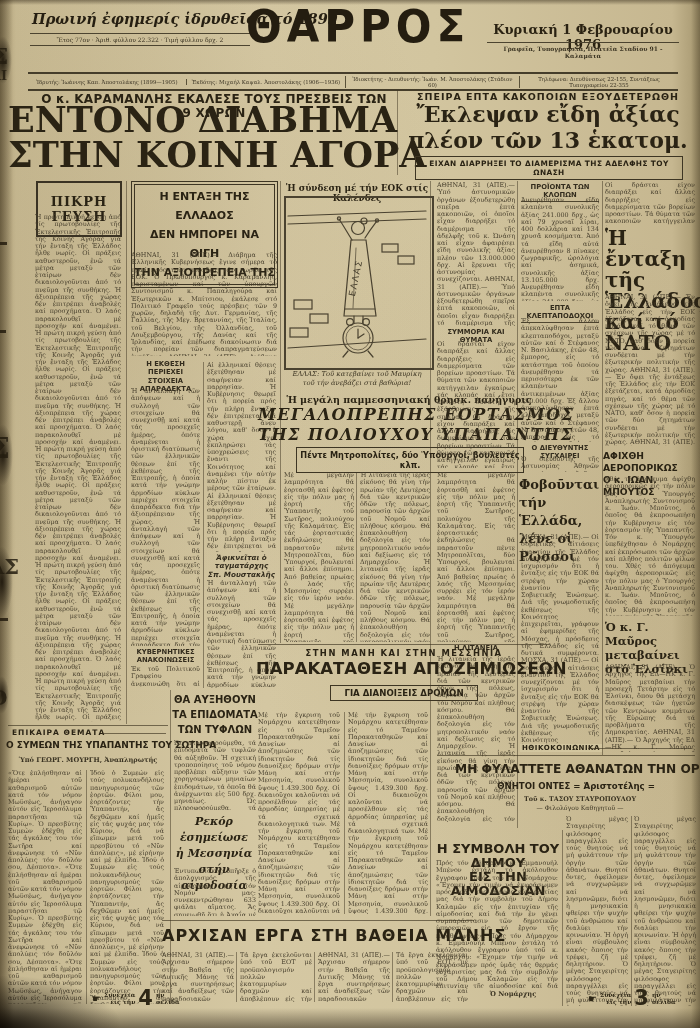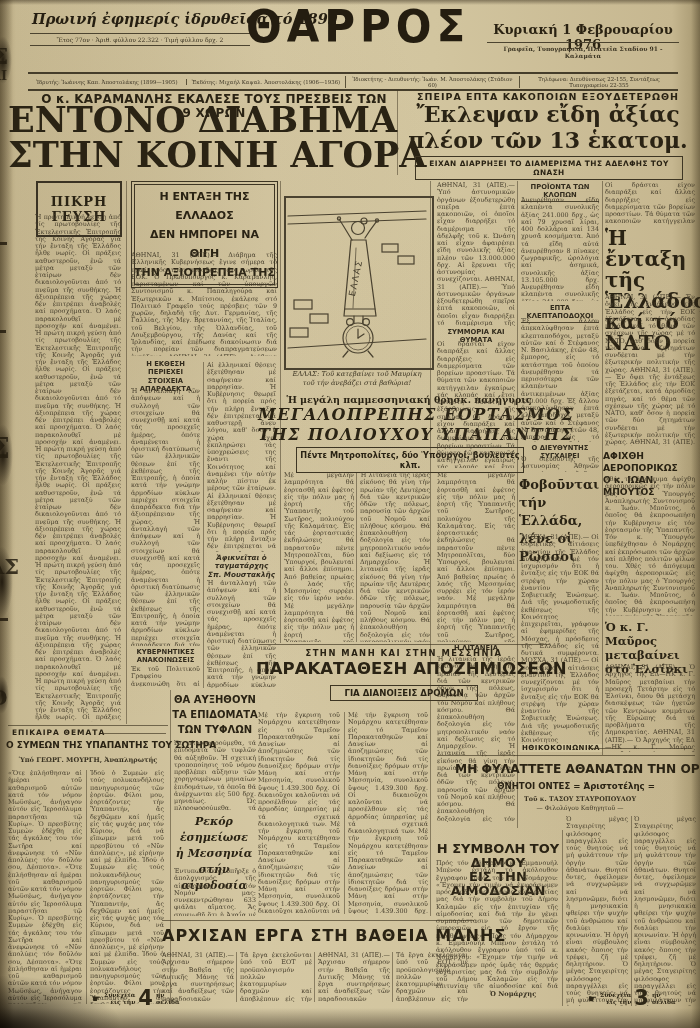--- a/index.html
+++ b/index.html
@@ -77,20 +77,21 @@
 ΤΗΝ ΑΞΙΟΠΡΕΠΕΙΑ ΤΗΣ</div>
   <div class="abs dense" style="left:131px;top:252px;width:146px;height:104px;">ΑΘΗΝΑΙ, 31 (ΑΠΕ).— Διάβημα τῆς Ἑλληνικῆς Κυβερνήσεως ἔγινε σήμερα τό πρωί πρός τούς πρέσβεις τῶν χωρῶν τῆς ΕΟΚ. Ὁ Πρωθυπουργός κ. Καραμανλῆς, παρισταμένων καί τῶν ὑπουργῶν Συντονισμοῦ κ. Παπαληγούρα καί Ἐξωτερικῶν κ. Μπίτσιου, ἐκάλεσε στό Πολιτικό Γραφεῖο τούς πρέσβεις τῶν 9 χωρῶν, δηλαδή τῆς Δυτ. Γερμανίας, τῆς Γαλλίας, τῆς Μεγ. Βρεταννίας, τῆς Ἰταλίας, τοῦ Βελγίου, τῆς Ὁλλανδίας, τοῦ Λουξεμβούργου, τῆς Δανίας καί τῆς Ἰρλανδίας, καί ἐπέδωσε διακοίνωσιν διά τήν πορείαν τῶν διαπραγματεύσεων ἐντάξεως. ΑΘΗΝΑΙ, 31 (ΑΠΕ).— Διάβημα τῆς Ἑλληνικῆς Κυβερνήσεως ἔγινε σήμερα τό πρωί πρός τούς πρέσβεις τῶν χωρῶν τῆς ΕΟΚ. Ὁ Πρωθυπουργός κ. Καραμανλῆς, παρισταμένων καί τῶν ὑπουργῶν Συντονισμοῦ κ. Παπαληγούρα καί Ἐξωτερικῶν κ. Μπίτσιου, ἐκάλεσε στό Πολιτικό Γραφεῖο τούς πρέσβεις τῶν 9 χωρῶν, δηλαδή τῆς Δυτ. Γερμανίας, τῆς Γαλλίας, τῆς Μεγ. Βρεταννίας, τῆς Ἰταλίας, τοῦ Βελγίου, τῆς Ὁλλανδίας, τοῦ Λουξεμβούργου, τῆς Δανίας καί τῆς Ἰρλανδίας, καί ἐπέδωσε διακοίνωσιν διά τήν πορείαν τῶν διαπραγματεύσεων ἐντάξεως.</div>
   <div class="abs sh" style="left:131px;top:360px;width:69px;">Η ΕΚΘΕΣΗ ΠΕΡΙΕΧΕΙ ΣΤΟΙΧΕΙΑ ΑΠΑΡΑΔΕΚΤΑ</div>
   <div class="abs dense" style="left:131px;top:388px;width:69px;height:258px;">Ἡ ἀνταλλαγή τῶν ἀπόψεων καί ἡ συλλογή τῶν στοιχείων θά συνεχισθῇ καί κατά τάς προσεχεῖς ἡμέρας, ὁπότε ἀναμένεται ἡ ὁριστική διατύπωσις τῶν ἑλληνικῶν θέσεων ἐπί τῆς ἐκθέσεως τῆς Ἐπιτροπῆς, ἡ ὁποία κατά τήν γνώμην ἁρμοδίων κύκλων περιέχει στοιχεῖα ἀπαράδεκτα διά τήν ἀξιοπρέπειαν τῆς χώρας. Ἡ ἀνταλλαγή τῶν ἀπόψεων καί ἡ συλλογή τῶν στοιχείων θά συνεχισθῇ καί κατά τάς προσεχεῖς ἡμέρας, ὁπότε ἀναμένεται ἡ ὁριστική διατύπωσις τῶν ἑλληνικῶν θέσεων ἐπί τῆς ἐκθέσεως τῆς Ἐπιτροπῆς, ἡ ὁποία κατά τήν γνώμην ἁρμοδίων κύκλων περιέχει στοιχεῖα ἀπαράδεκτα διά τήν ἀξιοπρέπειαν τῆς χώρας. Ἡ ἀνταλλαγή τῶν ἀπόψεων καί ἡ συλλογή τῶν στοιχείων θά συνεχισθῇ καί κατά τάς προσεχεῖς ἡμέρας, ὁπότε ἀναμένεται ἡ ὁριστική διατύπωσις τῶν ἑλληνικῶν θέσεων ἐπί τῆς ἐκθέσεως τῆς Ἐπιτροπῆς, ἡ ὁποία κατά τήν γνώμην ἁρμοδίων κύκλων περιέχει στοιχεῖα ἀπαράδεκτα διά τήν ἀξιοπρέπειαν τῆς χώρας.</div>
   <div class="abs sh" style="left:131px;top:648px;width:69px;">ΚΥΒΕΡΝΗΤΙΚΕΣ ΑΝΑΚΟΙΝΩΣΕΙΣ</div>
   <div class="abs dense" style="left:131px;top:666px;width:69px;height:22px;">Ἐκ τοῦ Πολιτικοῦ Γραφείου ἀνεκοινώθη ὅτι αἱ συνομιλίαι θά συνεχισθοῦν καί ὅτι ἡ Κυβέρνησις θά ἐνημερώσῃ πλήρως τόν λαόν ἐπί τῆς πορείας τῶν διαπραγματεύσεων.</div>
   <div class="abs dense" style="left:207px;top:362px;width:69px;height:190px;">Αἱ ἑλληνικαί θέσεις ἐξετέθησαν μέ σαφήνειαν καί παρρησίαν. Ἡ Κυβέρνησις θεωρεῖ ὅτι ἡ πορεία πρός τήν πλήρη ἔνταξιν δέν ἐπιτρέπεται νά καθυστερῇ ἄνευ λόγου, καθ' ὅσον ἡ χώρα ἔχει ἐκπληρώσει τάς ὑποχρεώσεις της ἔναντι τῆς Κοινότητος καί ἀναμένει τήν αὐτήν καλήν πίστιν ἐκ μέρους τῶν ἑταίρων. Αἱ ἑλληνικαί θέσεις ἐξετέθησαν μέ σαφήνειαν καί παρρησίαν. Ἡ Κυβέρνησις θεωρεῖ ὅτι ἡ πορεία πρός τήν πλήρη ἔνταξιν δέν ἐπιτρέπεται νά καθυστερῇ ἄνευ λόγου, καθ' ὅσον ἡ χώρα ἔχει ἐκπληρώσει τάς ὑποχρεώσεις της ἔναντι τῆς Κοινότητος καί ἀναμένει τήν αὐτήν καλήν πίστιν ἐκ μέρους τῶν ἑταίρων.</div>
   <div class="abs sh" style="left:207px;top:554px;width:69px;font-style:italic;font-size:7.2px;">Ἀφικνεῖται ὁ ταγματάρχης Σπ. Μουστακλῆς</div>
   <div class="abs dense" style="left:207px;top:580px;width:69px;height:108px;">Ἡ ἀνταλλαγή τῶν ἀπόψεων καί ἡ συλλογή τῶν στοιχείων θά συνεχισθῇ καί κατά τάς προσεχεῖς ἡμέρας, ὁπότε ἀναμένεται ἡ ὁριστική διατύπωσις τῶν ἑλληνικῶν θέσεων ἐπί τῆς ἐκθέσεως τῆς Ἐπιτροπῆς, ἡ ὁποία κατά τήν γνώμην ἁρμοδίων κύκλων περιέχει στοιχεῖα ἀπαράδεκτα διά τήν ἀξιοπρέπειαν τῆς χώρας. Ἡ ἀνταλλαγή τῶν ἀπόψεων καί ἡ συλλογή τῶν στοιχείων θά συνεχισθῇ καί κατά τάς προσεχεῖς ἡμέρας, ὁπότε ἀναμένεται ἡ ὁριστική διατύπωσις τῶν ἑλληνικῶν θέσεων ἐπί τῆς ἐκθέσεως τῆς Ἐπιτροπῆς, ἡ ὁποία κατά τήν γνώμην ἁρμοδίων κύκλων περιέχει στοιχεῖα ἀπαράδεκτα διά τήν ἀξιοπρέπειαν τῆς χώρας.</div>
 
+  <div class="abs hserif" style="left:282px;top:183px;width:150px;text-align:center;font-size:8.8px;">Ἡ σύνδεση μέ τήν ΕΟΚ στίς Καλένδες</div>
   <div class="abs" style="left:284px;top:196px;width:146px;height:170px;border:2px solid #4a4230;">
     <svg width="142" height="166" viewBox="0 0 142 166" style="display:block" fill="none" stroke="#4a4230" stroke-width="1.2" stroke-linecap="round">
       <line x1="2" y1="18" x2="140" y2="13"></line>
       <line x1="2" y1="26" x2="140" y2="21"></line>
       <rect x="96" y="46" width="16" height="8"></rect>
       <rect x="112" y="58" width="16" height="8"></rect>
       <rect x="8" y="102" width="18" height="9"></rect>
       <rect x="24" y="116" width="18" height="9"></rect>
       <rect x="4" y="130" width="18" height="9"></rect>
       <line x1="2" y1="150" x2="140" y2="141"></line>

